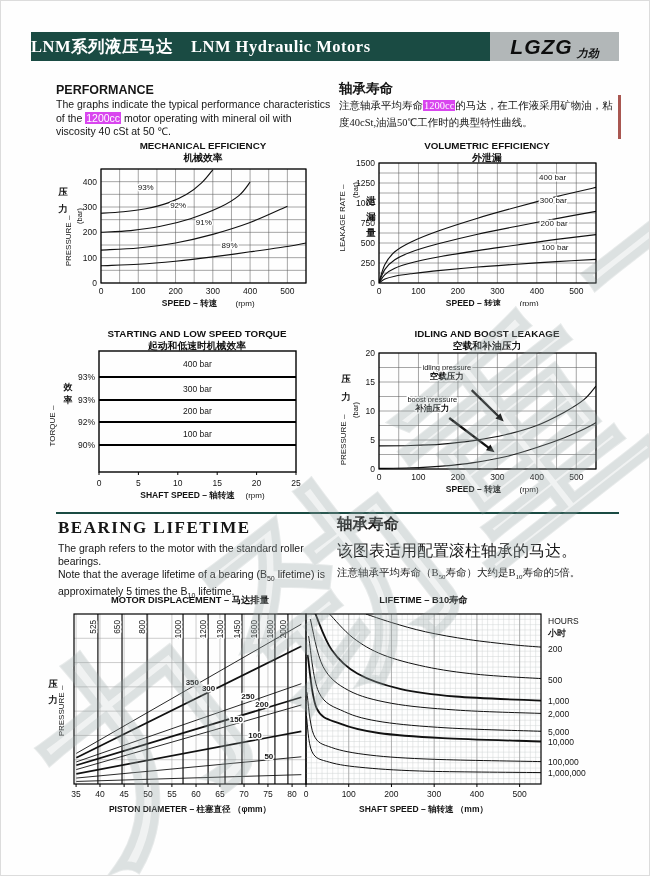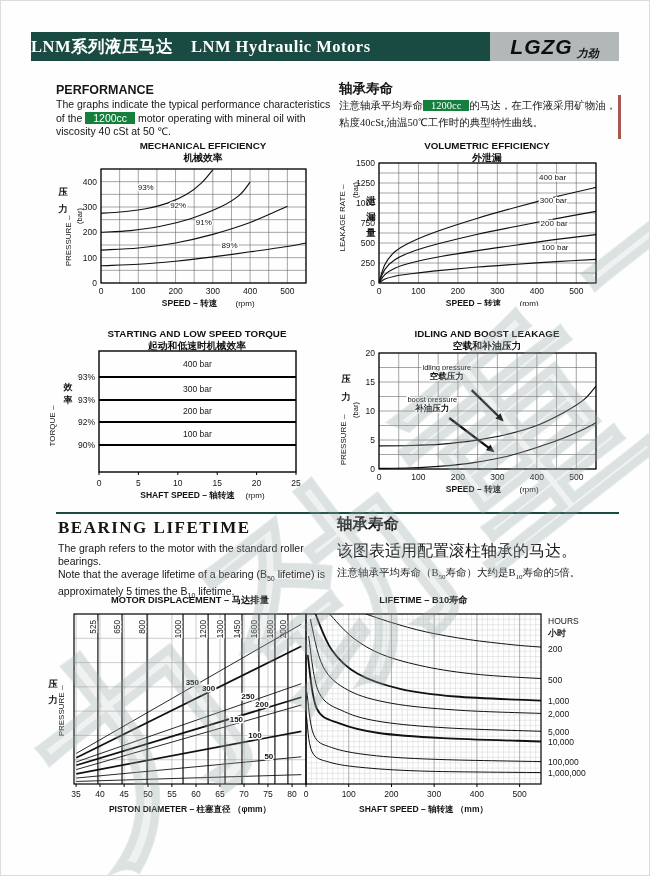--- a/index.html
+++ b/index.html
@@ -13,21 +13,21 @@
   .header-title{flex:1;color:#fff;font-family:"Liberation Serif",serif;font-weight:bold;font-size:16.5px;
       line-height:29px;white-space:nowrap;letter-spacing:.5px;}
   .header-title .ht-en{margin-left:18px;}
   .logo{width:129px;background:#b2b7b8;display:flex;align-items:center;justify-content:center;gap:4px;}
   .logo-main{font-weight:900;font-style:italic;font-size:21px;color:#0d0d0d;letter-spacing:1px;}
   .logo-sub{font-weight:bold;font-style:italic;font-size:11px;color:#0d0d0d;margin-top:14px;}
   .h-en{position:absolute;left:55px;top:82px;font-size:12.5px;font-weight:bold;z-index:2;}
   .p-en{position:absolute;left:55px;top:97px;width:278px;font-size:10.5px;line-height:13.5px;z-index:2;}
   .h-zh{position:absolute;left:338px;top:79px;font-size:13.5px;font-weight:bold;font-family:"Liberation Serif",serif;z-index:2;}
   .p-zh{position:absolute;left:338px;top:96px;width:278px;font-size:10.5px;line-height:17px;font-family:"Liberation Serif",serif;z-index:2;}
-  .hl{background:#15803d;color:#fff;padding:0 8px;}
+  .hl{background:#d946ef;color:#fff;padding:0 1px;}
   .redmark{position:absolute;left:617px;top:94px;width:3px;height:44px;background:#9a3a32;opacity:.85;z-index:2;}
   .ctitle{position:absolute;text-align:center;font-weight:bold;font-size:9.8px;line-height:11.5px;color:#111;z-index:3;}
   .csvg{position:absolute;z-index:2;}
   .divider{position:absolute;left:55px;top:511px;width:563px;height:2px;background:#1a4b43;z-index:2;}
   .bl-h{position:absolute;left:57px;top:517px;font-family:"Liberation Serif",serif;font-weight:bold;
         font-size:17px;letter-spacing:1.5px;z-index:2;}
   .bl-p{position:absolute;left:57px;top:541px;width:280px;font-size:10.5px;line-height:13px;z-index:2;}
   .bl-p p{margin:0;}
   .br-h{position:absolute;left:336px;top:513px;font-family:"Liberation Serif",serif;font-weight:bold;font-size:15.5px;z-index:2;}
   .br-p1{position:absolute;left:336px;top:540px;width:280px;font-size:16px;font-family:"Liberation Serif",serif;z-index:2;}

